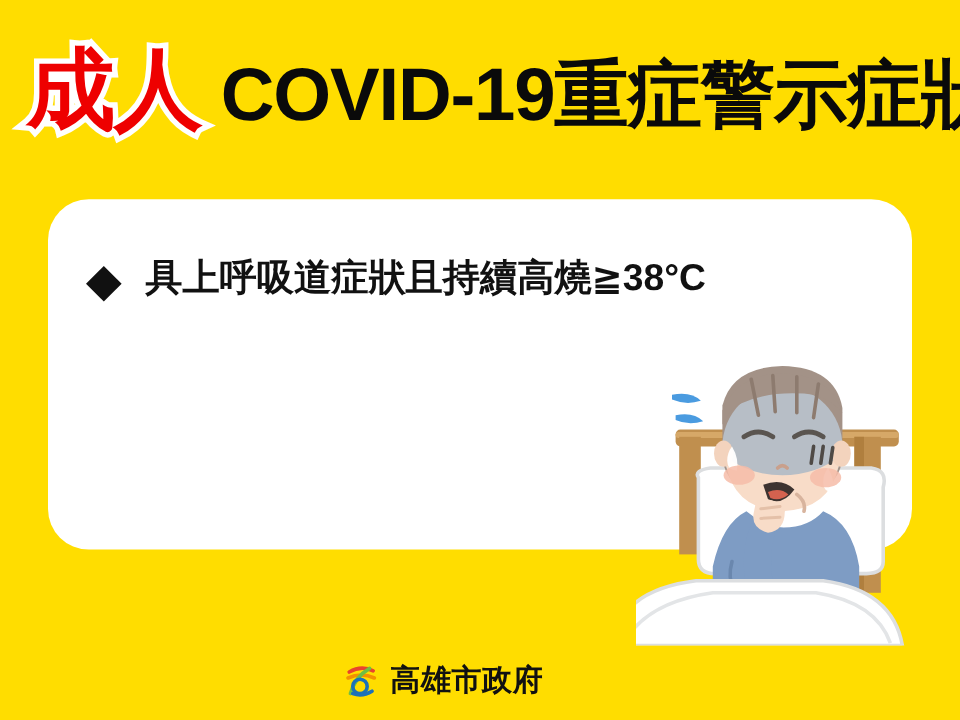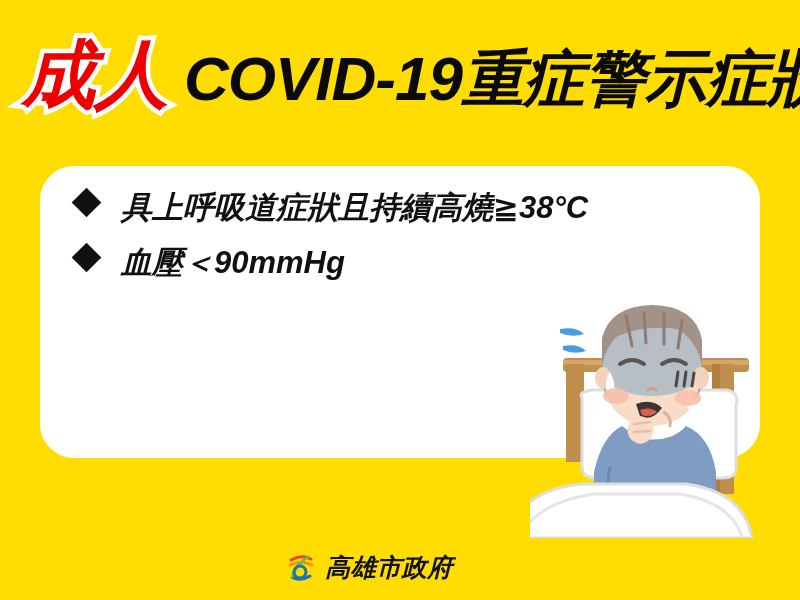--- a/index.html
+++ b/index.html
@@ -11,21 +11,20 @@
     height: 600px;
     overflow: hidden;
     font-family: "Liberation Sans", "DejaVu Sans", sans-serif;
   }
   #poster {
     position: relative;
     width: 800px;
     height: 600px;
     background: #FFDD00;
     overflow: hidden;
-    font-style: italic;
   }
 
   
   .title-row {
     position: absolute;
     left: 22px;
     top: 38px;
     display: flex;
     align-items: baseline;
     white-space: nowrap;
@@ -63,21 +62,21 @@
 
   
   .bullets {
     position: absolute;
     left: 76px;
     top: 192px;
     width: 600px;
   }
   .bullet-row {
     display: flex;
-    align-items: flex-start;
+    align-items: flex-end;
     height: 55px;
     white-space: nowrap;
   }
   .diamond {
     width: 21px;
     height: 21px;
     background: #111111;
     transform: rotate(45deg);
     flex: 0 0 auto;
     margin-right: 24px;
@@ -129,24 +128,20 @@
     <span class="title-red">成人</span>
     <span class="title-black">COVID-19重症警示症狀</span>
   </div>
 
   <div class="card"></div>
 
   <div class="bullets">
     <div class="bullet-row">
       <span class="diamond"></span>
       <span class="bullet-text">具上呼吸道症狀且持續高燒≧38°C</span>
-    </div>
-    <div class="bullet-row">
-      <span class="diamond"></span>
-      <span class="bullet-text">血壓＜90mmHg</span>
     </div>
   </div>
 
   <div class="illus">
     <svg viewBox="0 0 250 252" width="250" height="252" xmlns="http://www.w3.org/2000/svg">
 
       <rect x="33" y="72" width="186" height="14" rx="4" fill="#C08F4E"></rect>
       <rect x="33" y="74" width="186" height="5" rx="2" fill="#D6A868"></rect>
       <rect x="182" y="78" width="22" height="130" fill="#C08F4E"></rect>
       <rect x="182" y="78" width="8" height="130" fill="#B07F3E"></rect>

